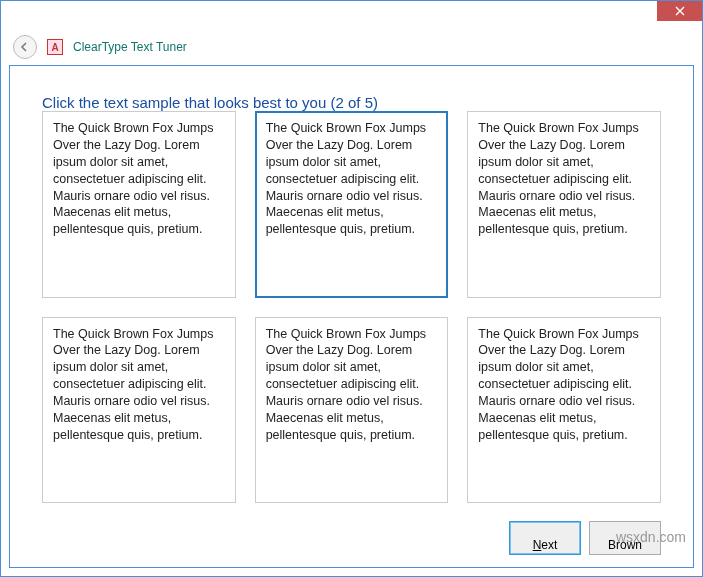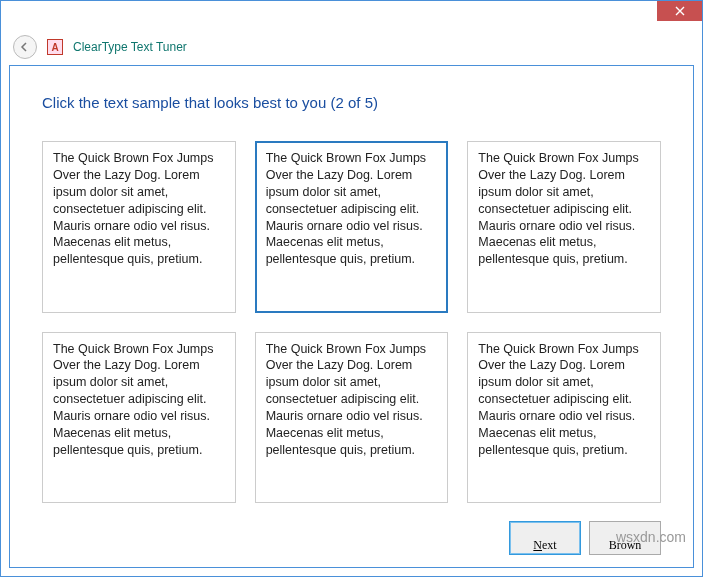--- a/index.html
+++ b/index.html
@@ -70,21 +70,20 @@
       border: 1px solid #4a90d9;
       background: #fff;
       display: flex;
       flex-direction: column;
       padding: 28px 32px 12px 32px;
     }
     .heading {
       color: #1a4ea0;
       font-size: 15px;
       font-weight: 400;
-      margin-bottom: 30px;
     }
     .samples {
       display: grid;
       grid-template-columns: repeat(3, 1fr);
       grid-template-rows: repeat(2, auto);
       gap: 19px;
       flex: 1;
     }
     .sample {
       border: 1px solid #ccc;
@@ -104,21 +103,21 @@
       justify-content: flex-end;
       gap: 8px;
       padding-top: 18px;
     }
     .btn {
       min-width: 72px;
       height: 22px;
       border: 1px solid #aaa;
       background: #efefef;
       font-size: 12px;
-      font-family: Liberation Serif, serif;
+      font-family: Liberation Sans, sans-serif;
       cursor: pointer;
       padding: 16px 12px;
     }
     .btn.default {
       border: 1px solid #3399dd;
       box-shadow: inset 0 0 0 1px #7ac0ee;
     }
     .watermark {
       position: fixed;
       right: 17px;

